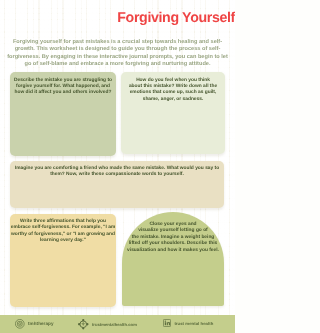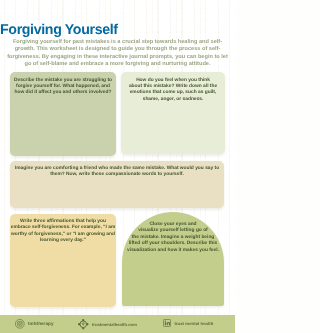--- a/index.html
+++ b/index.html
@@ -9,21 +9,21 @@
     background: #FEFEFC;
     position: relative;
   }
   .bg { position:absolute; inset:0; z-index:0;
     background-color:#FCFCFA;
     background-image:
       repeating-linear-gradient(90deg, rgba(255,255,255,0.95) 0 3.6px, rgba(240,236,222,0.30) 3.6px 4.6px, rgba(255,255,255,0.95) 4.6px 9.6px, rgba(240,236,222,0.18) 9.6px 10.3px, rgba(255,255,255,0.95) 10.3px 14.6px, rgba(240,236,222,0.35) 14.6px 16.1px, rgba(255,255,255,0.95) 16.1px 23.8px),
       repeating-linear-gradient(0deg, rgba(255,255,255,0.95) 0 3.6px, rgba(240,236,222,0.30) 3.6px 4.6px, rgba(255,255,255,0.95) 4.6px 9.6px, rgba(240,236,222,0.18) 9.6px 10.3px, rgba(255,255,255,0.95) 10.3px 14.6px, rgba(240,236,222,0.35) 14.6px 16.1px, rgba(255,255,255,0.95) 16.1px 23.8px);
   }
   .page { position:absolute; inset:0; }
-  .title { position:relative; z-index:1; text-align:left; color:#0369a1; font-weight:bold; font-size:14.2px; line-height:16px; padding-top:22px; letter-spacing:-0.35px;}
+  .title { position:relative; z-index:1; text-align:right; color:#ef4444; font-weight:bold; font-size:14.2px; line-height:16px; padding-top:10px; letter-spacing:-0.35px;}
   .intro { z-index:1; color:#9AA684; font-weight:bold; font-size:5.62px; text-align:center; line-height:7.4px; position:absolute; left:0px; top:39px; width:235px; white-space:nowrap; }
   .box { position:absolute; z-index:1; border-radius:5px; box-shadow: 0 1.5px 2.5px rgba(150,145,110,0.16); }
   .bt { text-align:center; font-weight:bold; color:#44542C; font-size:4.85px; line-height:6.45px; white-space:nowrap; }
   #b1 { left:10px; top:72px; width:106px; height:84px; background:#C9D2AC; padding-top:5.5px;}
   #b2 { left:121px; top:72px; width:104px; height:82px; background:#E8EDD8; padding-top:5.5px;}
   #b3 { left:10px; top:160.5px; width:214px; height:47px; background:#E9E0C3; padding-top:5px;}
   #b4 { left:10px; top:213.5px; width:106px; height:93px; background:#F0DDA5; padding-top:5.5px;}
   #b5 { left:122px; top:211.5px; width:102px; height:94.5px; background:#C4CE8C; border-radius:51px 51px 2.5px 2.5px; padding-top:10.5px;}
   .footer { position:absolute; z-index:1; left:0; top:315px; width:235px; height:18px; background:#C4CE8C; }
   .fi { position:absolute; display:flex; align-items:center; gap:3.4px; font-size:4.6px; color:#5A6B3C; font-weight:bold; letter-spacing:0.05px; }

